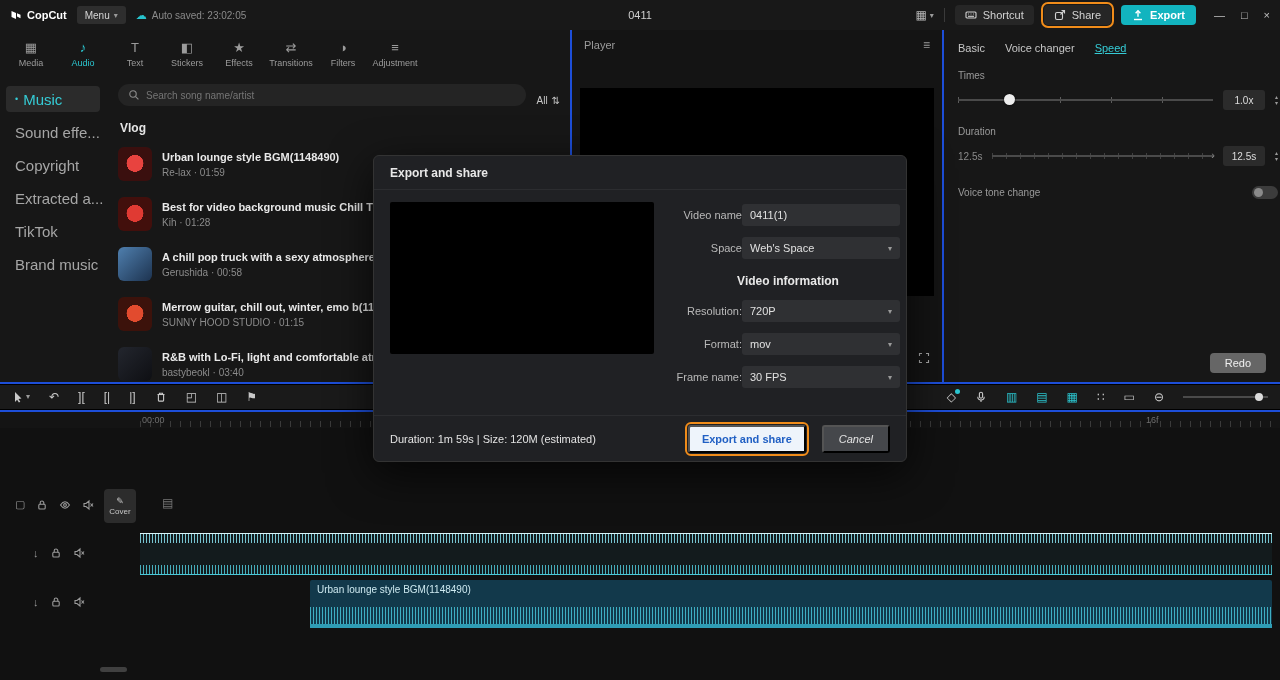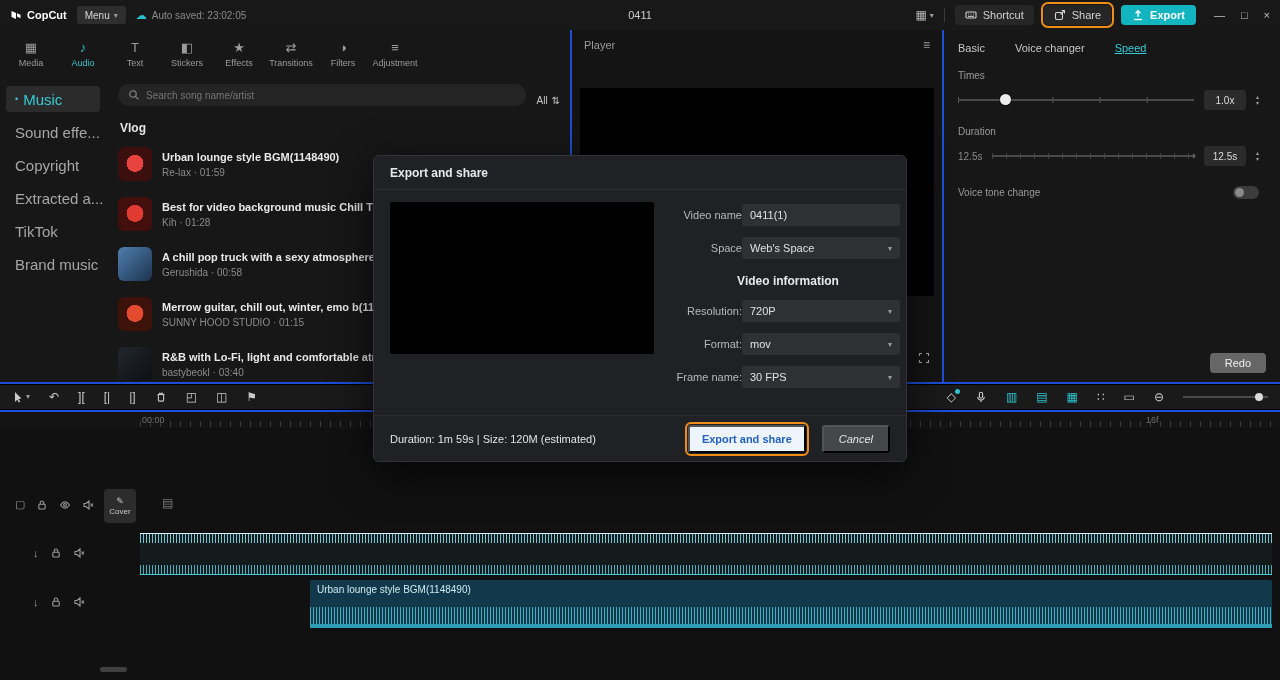--- a/index.html
+++ b/index.html
@@ -64,23 +64,23 @@
 
   
   .player-panel { position:absolute; left:572px; top:30px; width:370px; height:352px; background:#141414; }
   .player-head { height:30px; display:flex; align-items:center; padding:0 12px; color:#9c9c9c; font-size:11px; }
   .player-head .menu-ic { margin-left:auto; font-size:12px; color:#9c9c9c; }
   .video-area { position:absolute; left:8px; right:8px; top:58px; height:208px; background:#000; }
   .player-foot { position:absolute; right:12px; bottom:18px; display:flex; gap:16px; align-items:center; color:#a8a8a8; }
 
   
   .right-panel { position:absolute; left:944px; top:30px; width:336px; height:352px; background:#171717; }
-  .rp-tabs { display:flex; gap:30px; padding:12px 14px 0 14px; font-size:11px; color:#c7c7c7; }
+  .rp-tabs { display:flex; gap:20px; padding:12px 14px 0 14px; font-size:11px; color:#c7c7c7; }
   .rp-tab.active { color:#35ccd6;text-decoration:underline; }
-  .rp-body { padding:16px 21px 0 14px; }
+  .rp-body { padding:16px 2px 0 14px; }
   .lbl { font-size:10px; color:#9a9a9a; }
   .slider-row { display:flex; align-items:center; gap:10px; margin-top:9px; }
   .slider { position:relative; flex:1; height:14px; }
   .slider .line { position:absolute; left:0; right:0; top:6px; height:2px; background:#4a4a4a; }
   .slider .ticks { position:absolute; left:0; right:0; top:4px; height:6px;
                    background:linear-gradient(90deg,#5c5c5c 0 1px,transparent 1px) repeat-x;
                    background-size:20% 6px; }
   .slider .ticks.fine { background-size:14px 6px; opacity:.6; }
   .slider .knob { position:absolute; top:1px; left:18%; width:11px; height:11px; border-radius:50%;
                   background:#ededed; box-shadow:0 0 2px #000; }

